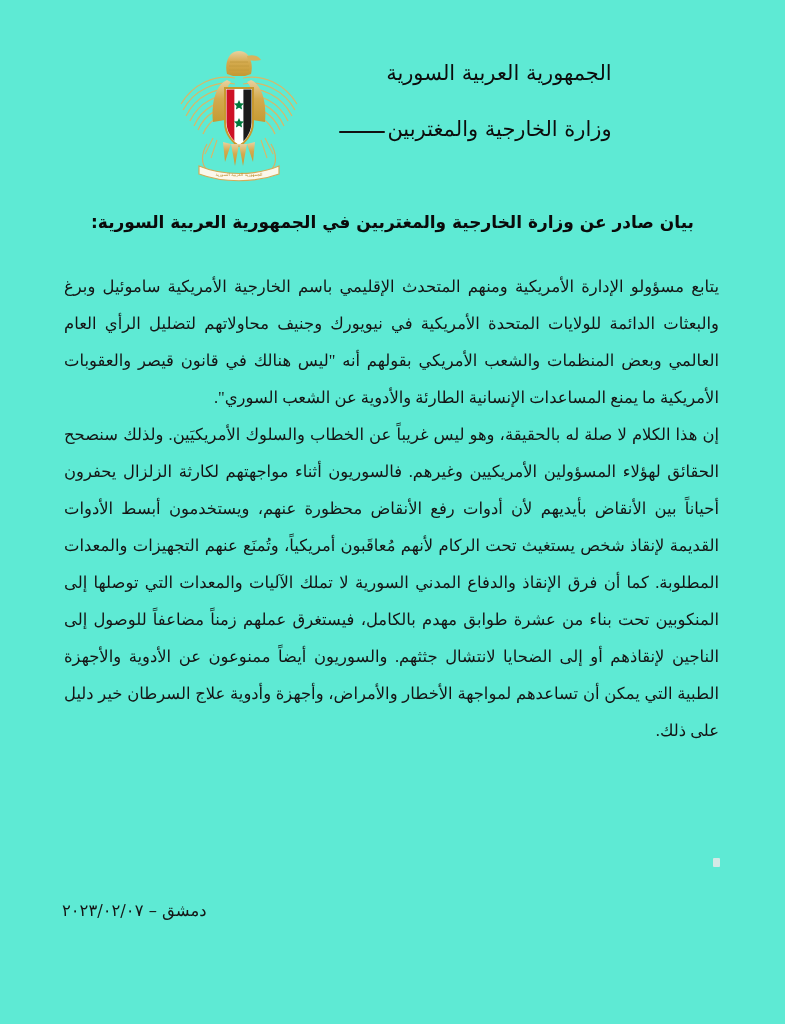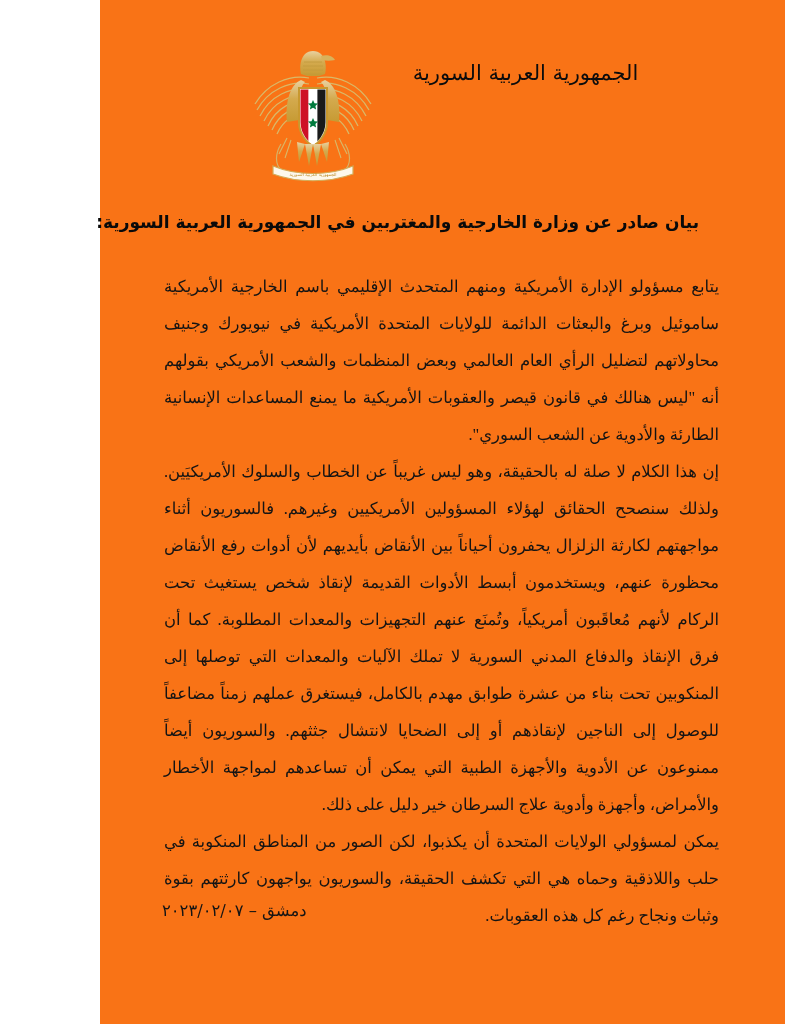--- a/index.html
+++ b/index.html
@@ -11,23 +11,23 @@
   body {
     width: 785px;
     height: 1024px;
     position: relative;
     overflow: hidden;
     font-family: "DejaVu Sans", "Liberation Sans", sans-serif;
     color: #111111;
   }
 
   .page {
-    width: 685px;
+    width: 785px;
     height: 1024px;
-    background: #f97316;
+    background: #5eead4;
     position: relative;
     box-sizing: border-box;
   }
 
   
   .letterhead {
     position: absolute;
     top: 44px;
     left: 0;
     right: 0;
@@ -237,29 +237,31 @@
           <path d="M98 100 C 104 110, 104 120, 98 126"></path>
         </g>
 
         <path d="M26 122 C 50 132, 82 132, 106 122 L 106 130 C 82 139, 50 139, 26 130 Z" fill="#fdf8ec" stroke="#d3ab57" stroke-width="1.2"></path>
         <text x="66" y="131.5" font-size="4.4" fill="#c09335" text-anchor="middle" font-family="DejaVu Sans, sans-serif">الجمهورية العربية السورية</text>
       </svg>
     </div>
 
     <div class="header-titles">
       <div class="header-line-1">الجمهورية العربية السورية</div>
+      <div class="header-line-2">
+        <span>وزارة الخارجية والمغتربين</span><span class="header-swash"></span>
+      </div>
     </div>
 
   </div>
 
   <div class="doc-title">بيان صادر عن وزارة الخارجية والمغتربين في الجمهورية العربية السورية:</div>
 
   <div class="body-block">
     <p class="para">يتابع مسؤولو الإدارة الأمريكية ومنهم المتحدث الإقليمي باسم الخارجية الأمريكية ساموئيل وبرغ والبعثات الدائمة للولايات المتحدة الأمريكية في نيويورك وجنيف محاولاتهم لتضليل الرأي العام العالمي وبعض المنظمات والشعب الأمريكي بقولهم أنه "ليس هنالك في قانون قيصر والعقوبات الأمريكية ما يمنع المساعدات الإنسانية الطارئة والأدوية عن الشعب السوري".</p>
     <p class="para">إن هذا الكلام لا صلة له بالحقيقة، وهو ليس غريباً عن الخطاب والسلوك الأمريكيَين. ولذلك سنصحح الحقائق لهؤلاء المسؤولين الأمريكيين وغيرهم. فالسوريون أثناء مواجهتهم لكارثة الزلزال يحفرون أحياناً بين الأنقاض بأيديهم لأن أدوات رفع الأنقاض محظورة عنهم، ويستخدمون أبسط الأدوات القديمة لإنقاذ شخص يستغيث تحت الركام لأنهم مُعاقَبون أمريكياً، وتُمنَع عنهم التجهيزات والمعدات المطلوبة. كما أن فرق الإنقاذ والدفاع المدني السورية لا تملك الآليات والمعدات التي توصلها إلى المنكوبين تحت بناء من عشرة طوابق مهدم بالكامل، فيستغرق عملهم زمناً مضاعفاً للوصول إلى الناجين لإنقاذهم أو إلى الضحايا لانتشال جثثهم. والسوريون أيضاً ممنوعون عن الأدوية والأجهزة الطبية التي يمكن أن تساعدهم لمواجهة الأخطار والأمراض، وأجهزة وأدوية علاج السرطان خير دليل على ذلك.</p>
-    <p class="para">يمكن لمسؤولي الولايات المتحدة أن يكذبوا، لكن الصور من المناطق المنكوبة في حلب واللاذقية وحماه هي التي تكشف الحقيقة، والسوريون يواجهون كارثتهم بقوة وثبات ونجاح رغم كل هذه العقوبات.</p>
   </div>
 
   <div class="date-line">دمشق – ٢٠٢٣/٠٢/٠٧</div>
 
   <div class="speck"></div>
 
 </div>
 
 </body></html>

